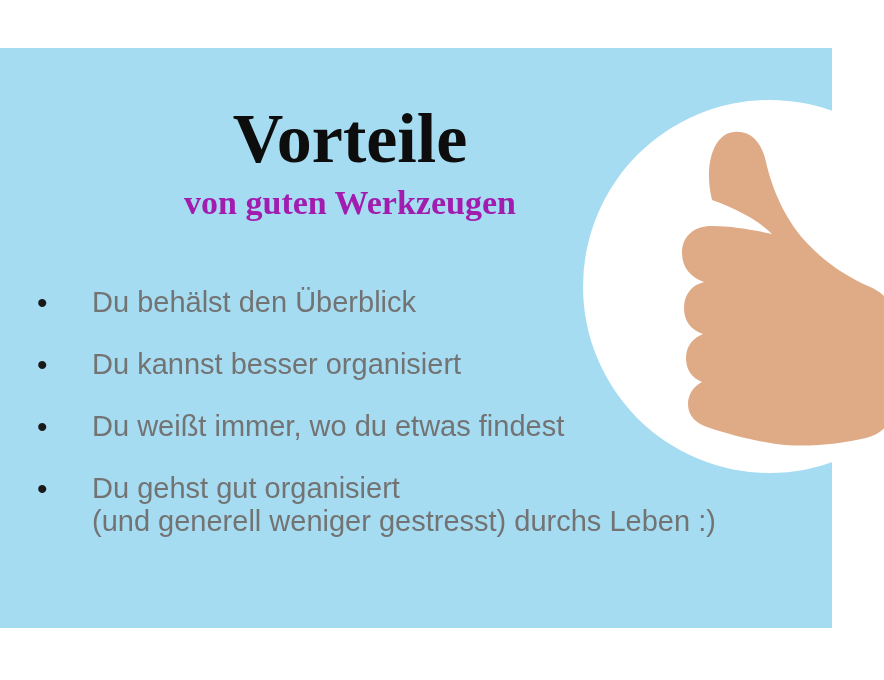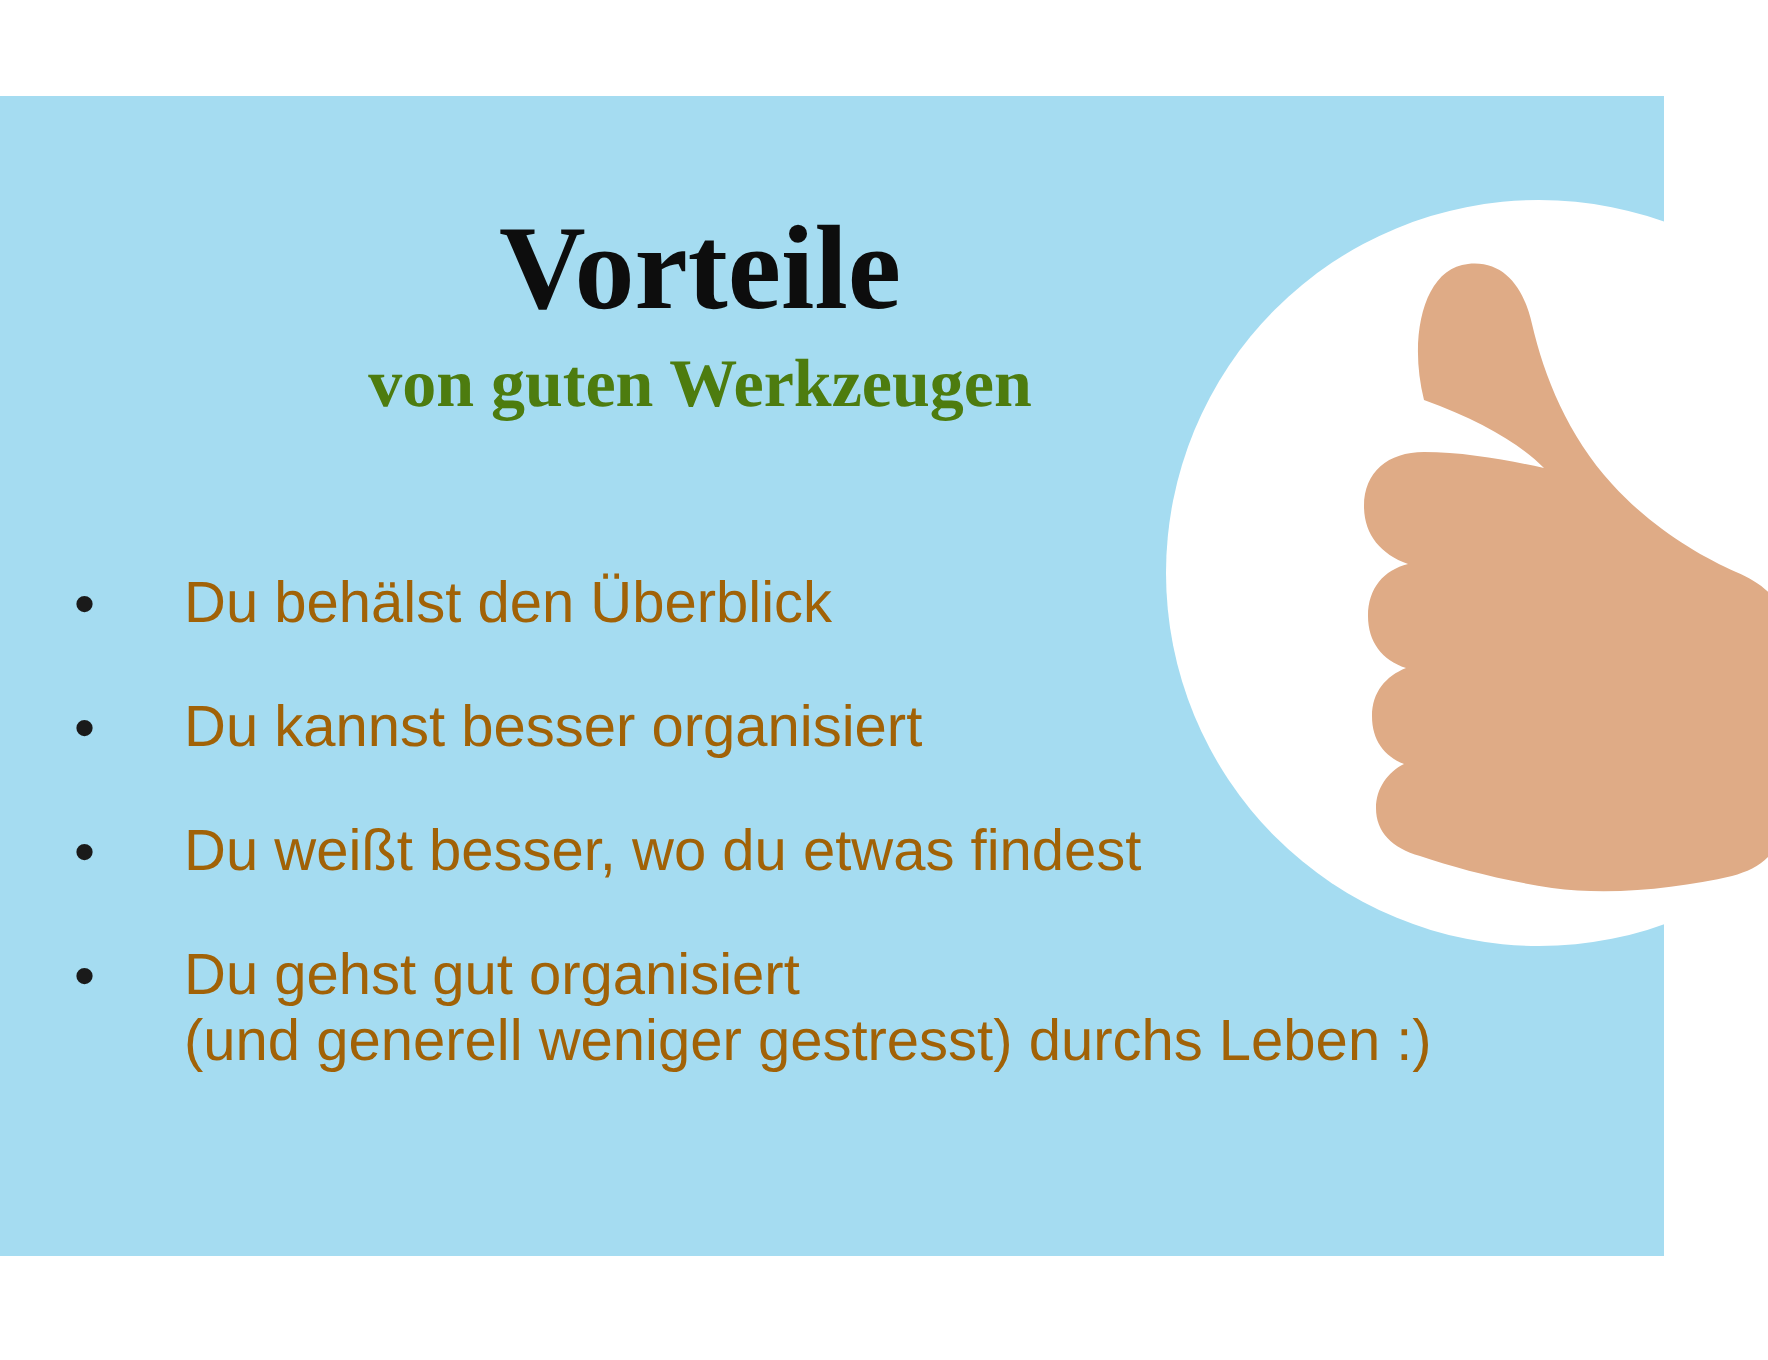--- a/index.html
+++ b/index.html
@@ -56,32 +56,32 @@
     position: absolute;
     left: 0px;
     top: 104px;
     width: 700px;
     text-align: center;
     pointer-events: none;
   }
   .title {
     font-family: "Liberation Serif", serif;
     font-weight: bold;
-    font-size: 60px;
+    font-size: 70px;
     line-height: 1.0;
     color: #0d0d0d;
     letter-spacing: 0px;
     margin: 0;
   }
   .subtitle {
     font-family: "Liberation Serif", serif;
     font-weight: bold;
     font-size: 34px;
     line-height: 1.0;
-    color: #4d7c0f;
+    color: #a21caf;
     margin: 12px 0 0 0;
   }
   
   .bullets {
     position: absolute;
     left: 34px;
     top: 286px;
     width: 760px;
     margin: 0;
     padding: 0;
@@ -103,21 +103,21 @@
     color: #1a1a1a;
     text-align: left;
     padding-left: 3px;
     box-sizing: border-box;
   }
   .bullet-text {
     flex: 1 1 auto;
     font-family: "Liberation Sans", sans-serif;
     font-size: 29px;
     line-height: 33px;
-    color: #a16207;
+    color: #737373;
     white-space: pre-line;
   }
 </style>
 </head>
 <body>
 
 <div class="slide">
 
   <div class="panel"></div>
 
@@ -159,21 +159,21 @@
     <li class="bullet-row">
       <span class="bullet-dot">•</span>
       <span class="bullet-text">Du behälst den Überblick</span>
     </li>
     <li class="bullet-row">
       <span class="bullet-dot">•</span>
       <span class="bullet-text">Du kannst besser organisiert</span>
     </li>
     <li class="bullet-row">
       <span class="bullet-dot">•</span>
-      <span class="bullet-text">Du weißt besser, wo du etwas findest</span>
+      <span class="bullet-text">Du weißt immer, wo du etwas findest</span>
     </li>
     <li class="bullet-row">
       <span class="bullet-dot">•</span>
       <span class="bullet-text">Du gehst gut organisiert
 (und generell weniger gestresst) durchs Leben :)</span>
     </li>
   </ul>
 
 </div>
 

